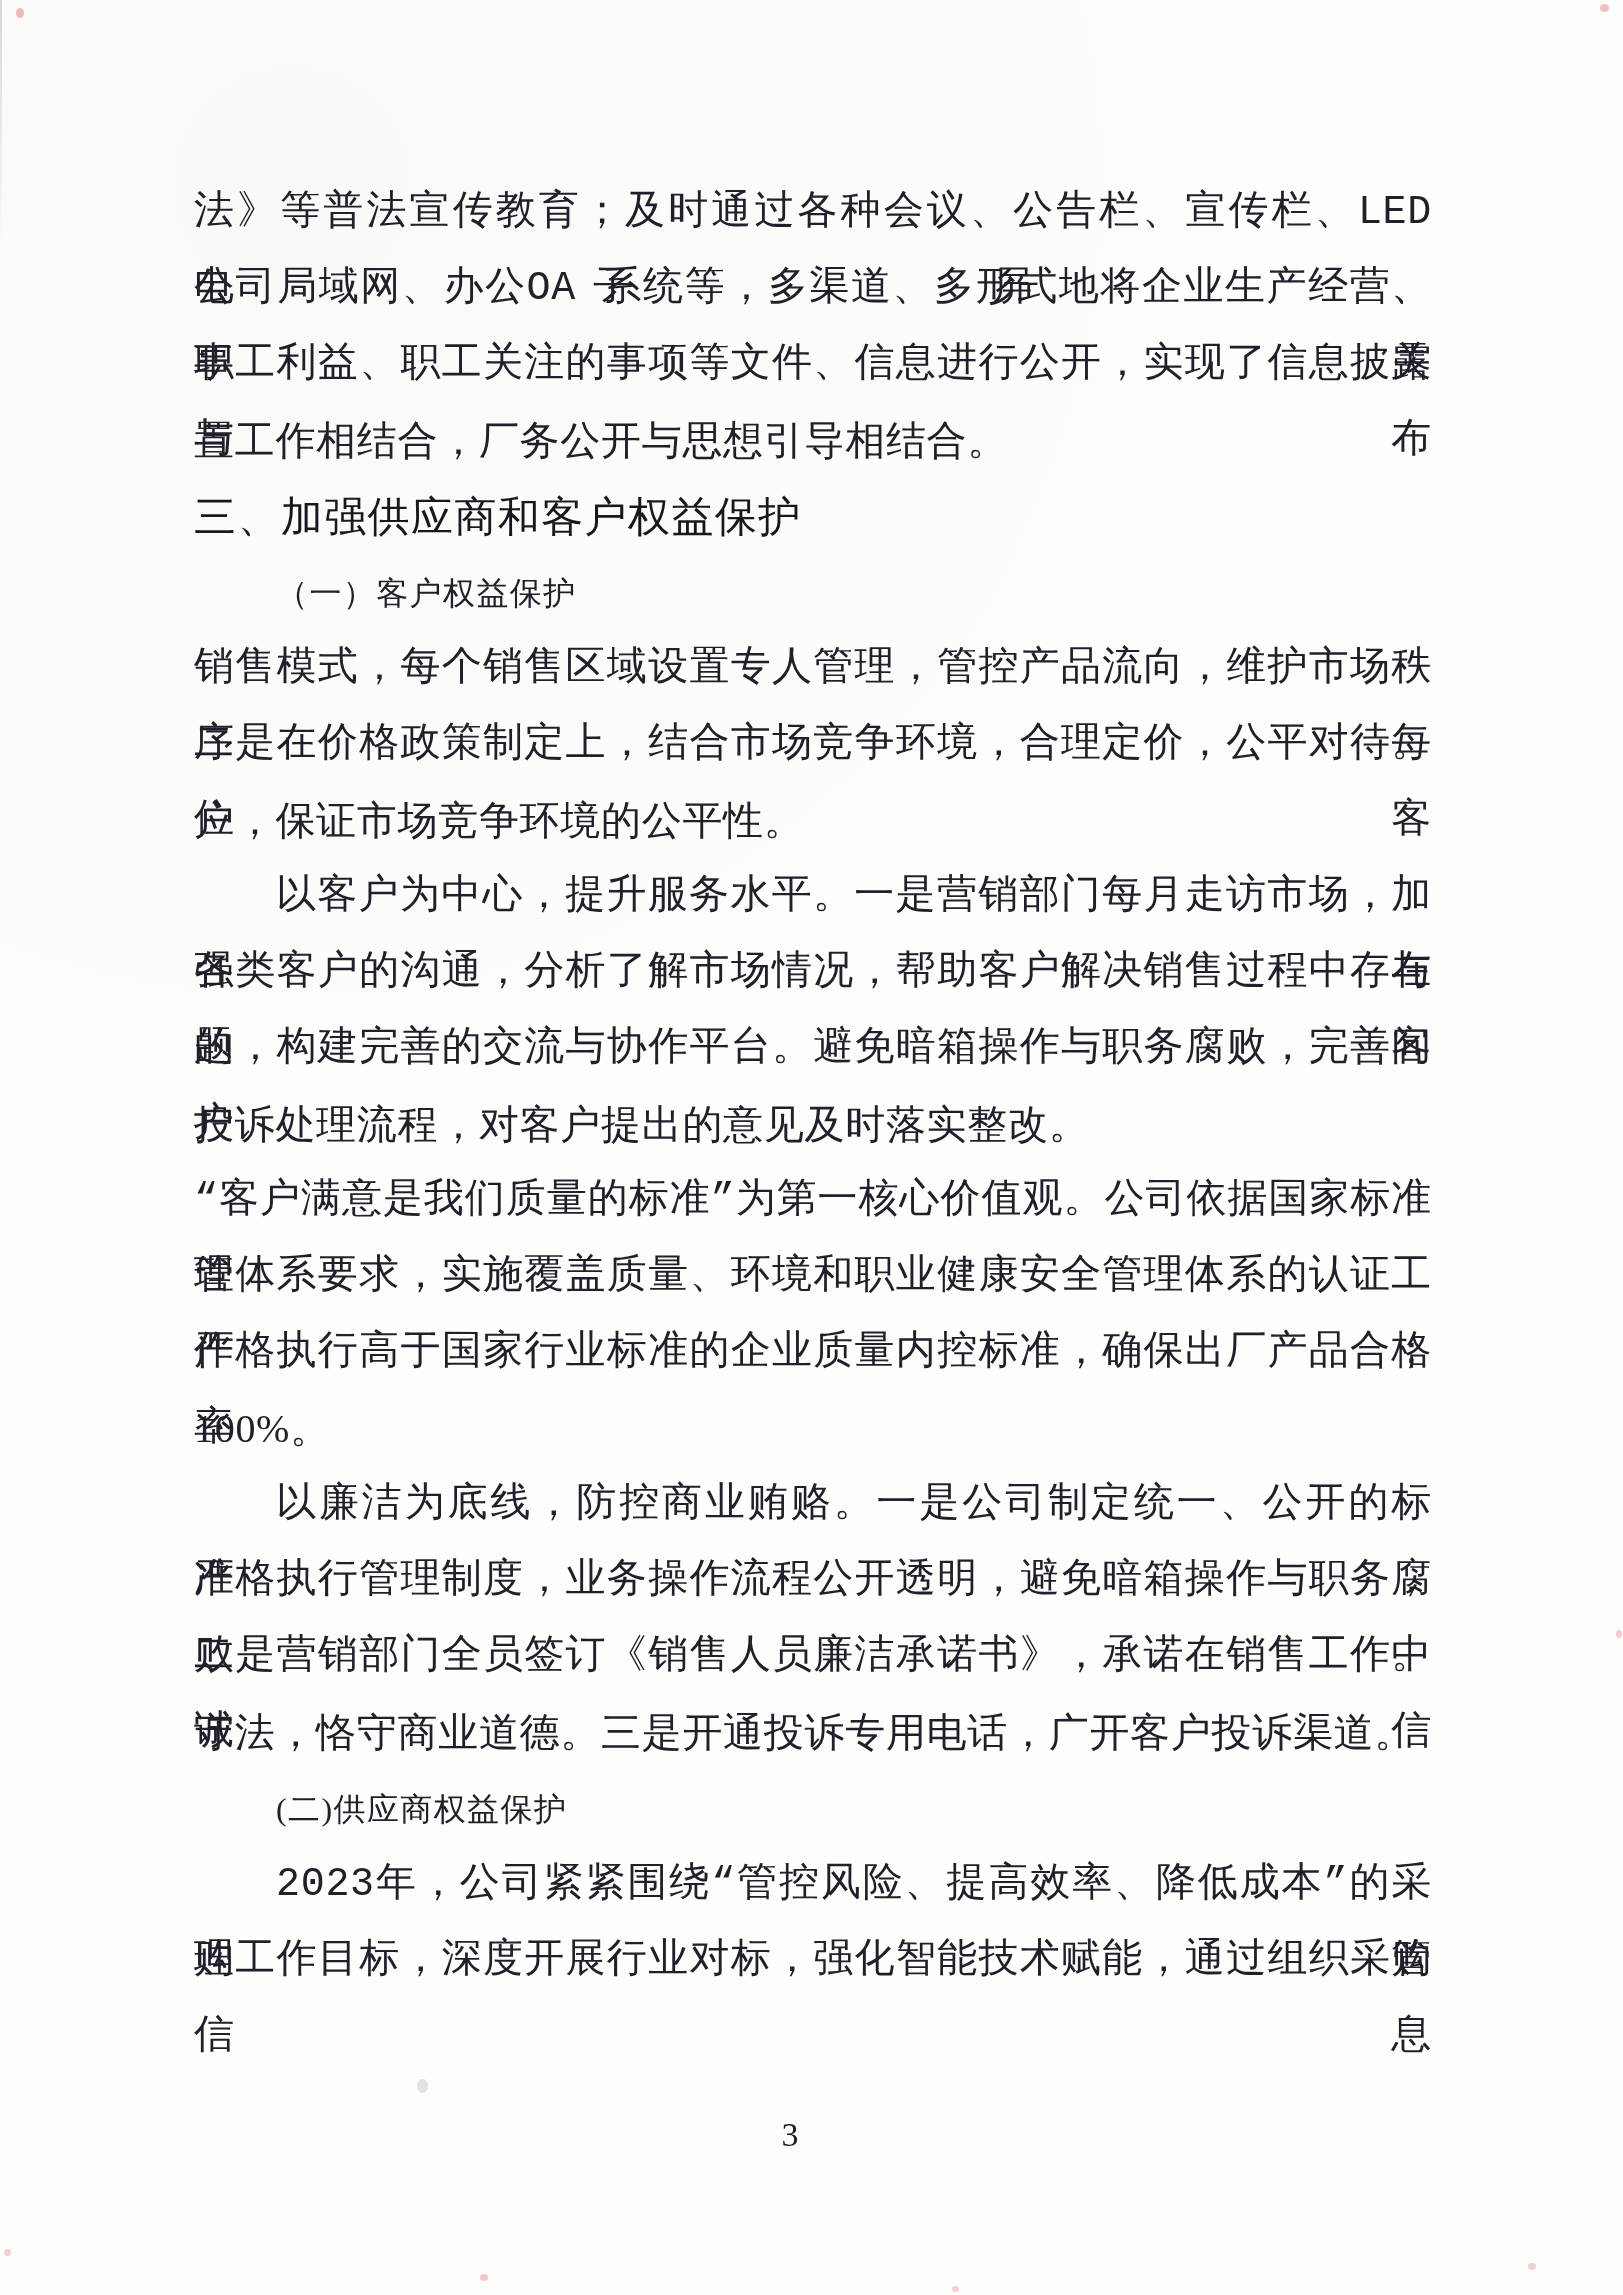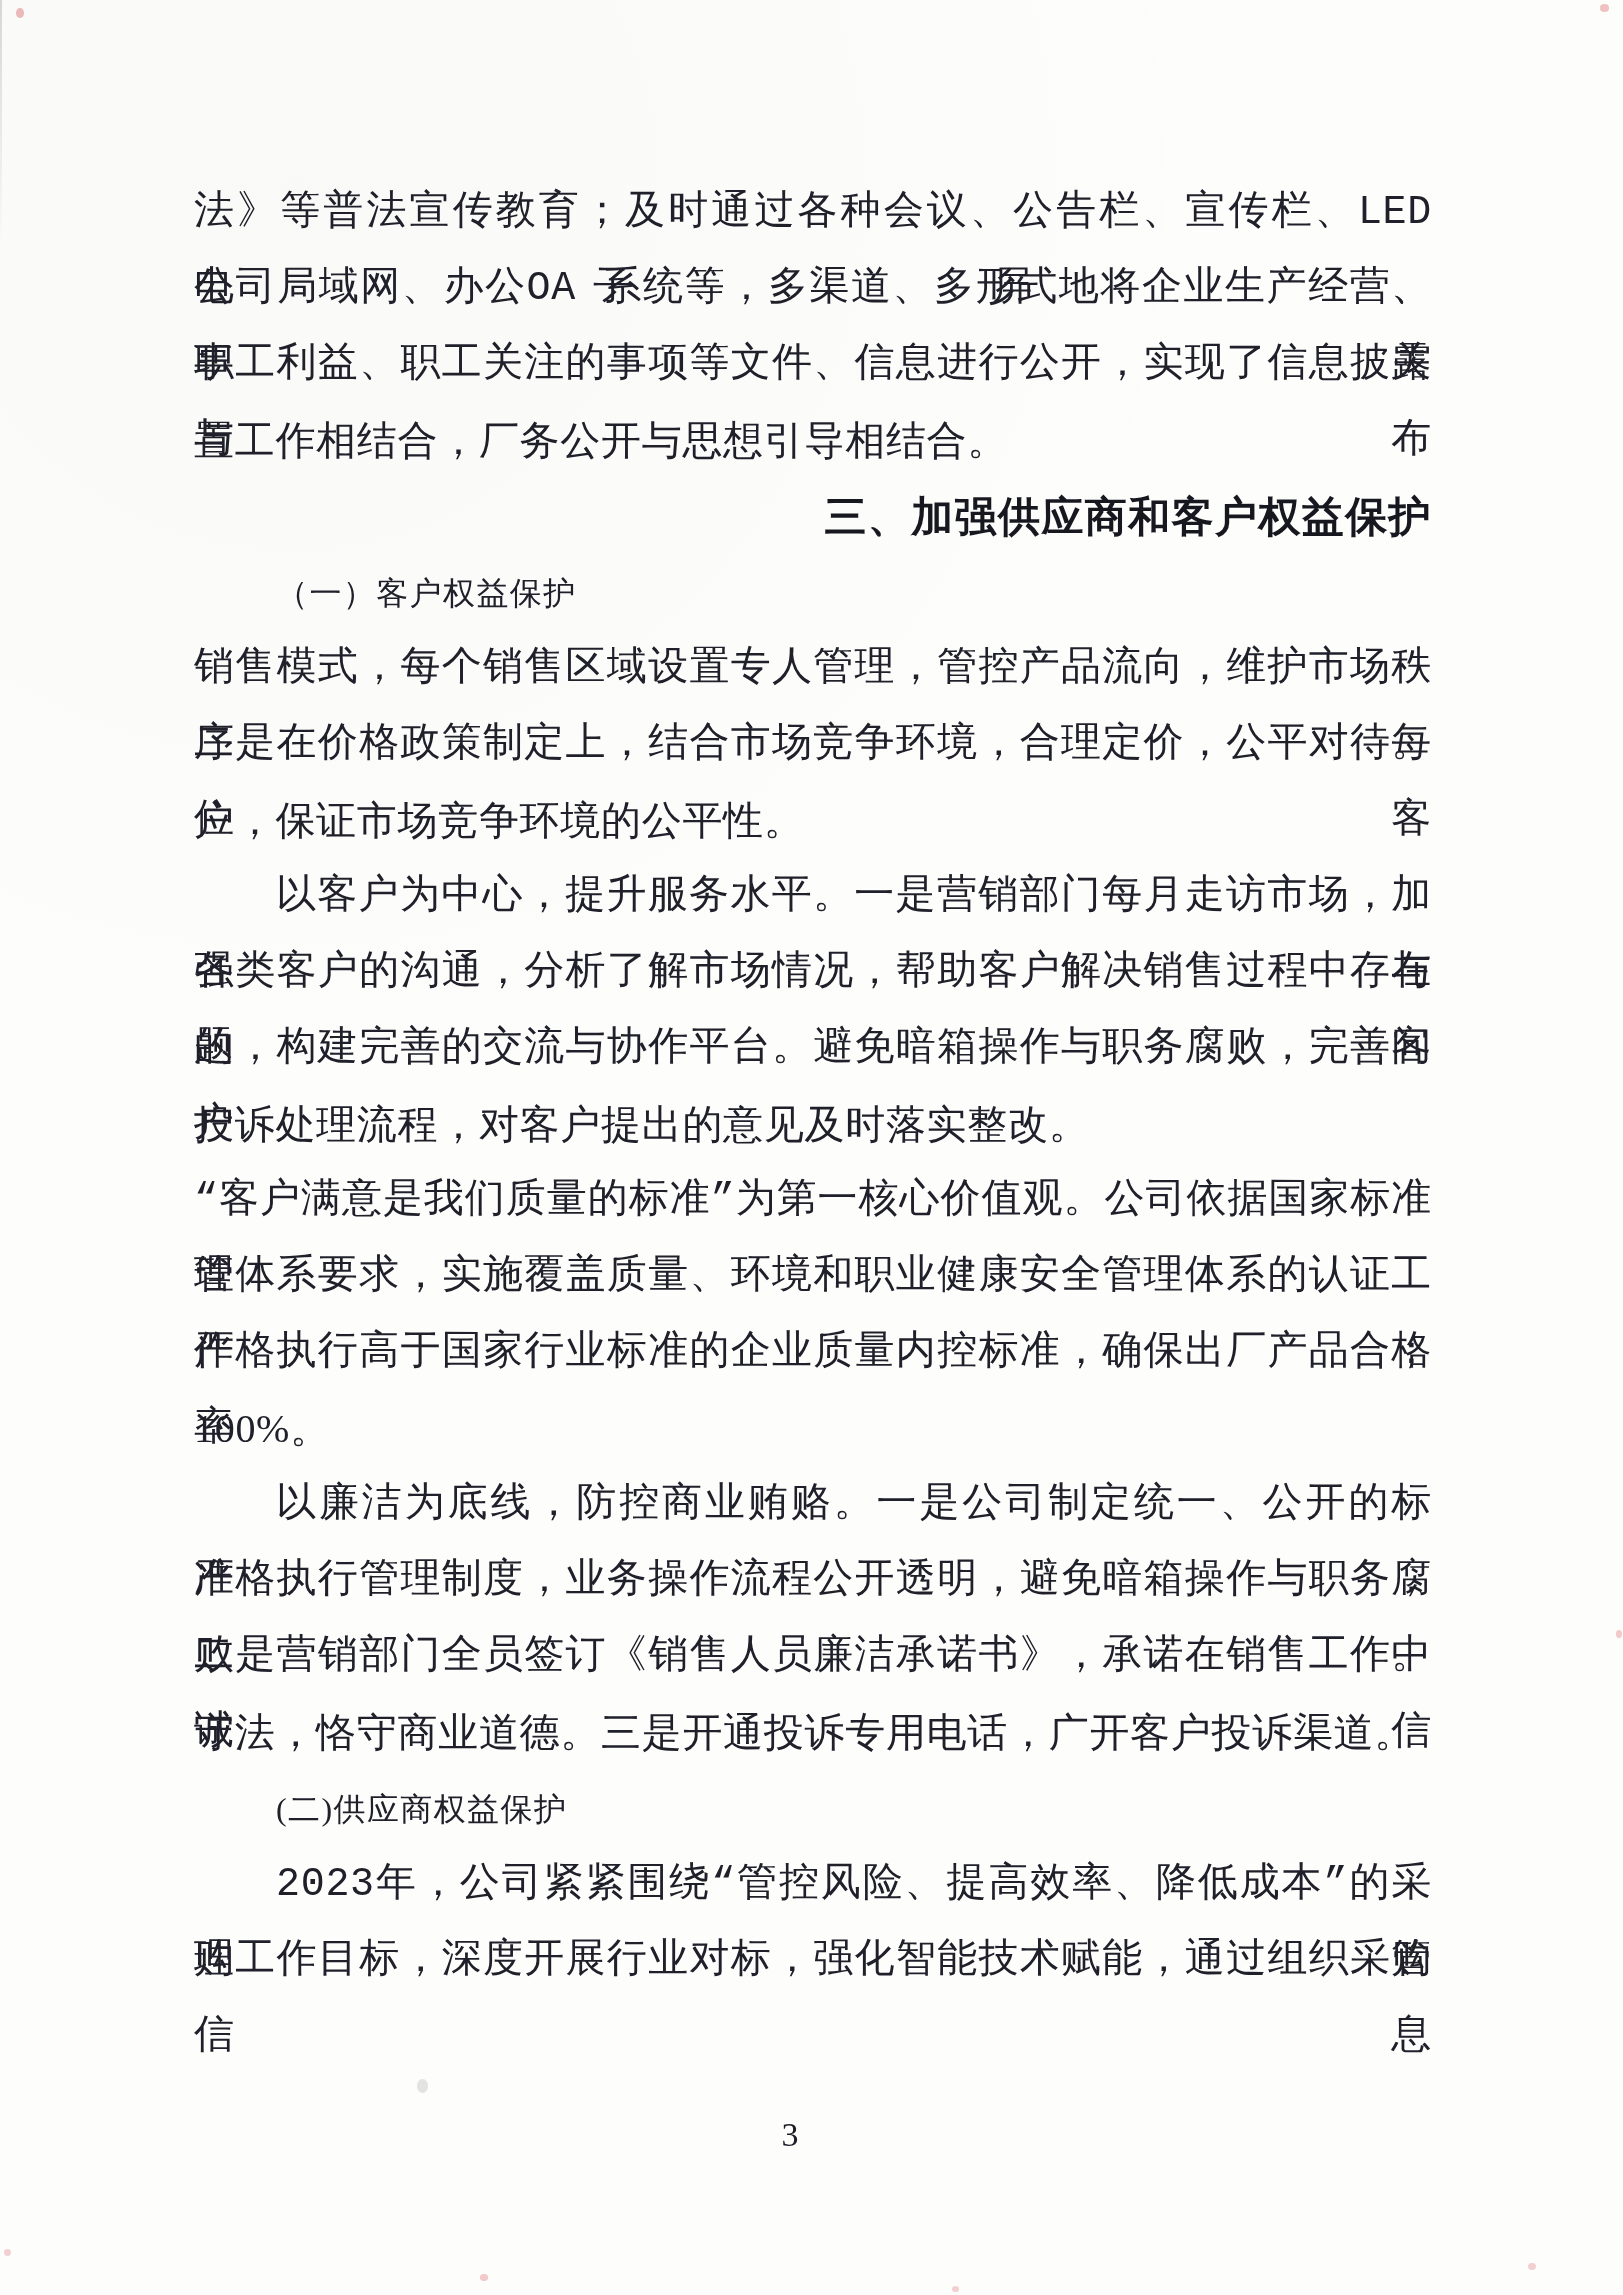--- a/index.html
+++ b/index.html
@@ -37,25 +37,24 @@
   .line.just{
     white-space:normal;
     text-align:justify;
     text-align-last:justify;
     text-justify:inter-character;
     font-family:Liberation Mono, monospace;
   }
   .line.indent{ text-indent:82px; }
   .heading{
     height:76px;line-height:76px;
-    font-size:42px;font-weight:bold;
+    font-size:42px;font-weight:normal;
     font-family:"Liberation Sans","DejaVu Sans",sans-serif;
     letter-spacing:1.4px;
     color:#17171f;
-    text-align:right;
   }
   .subheading{
     height:76px;line-height:76px;
     font-size:32px;
     text-indent:82px;
     letter-spacing:1.4px;
   }
   .footer{
     position:absolute;left:194px;top:2114px;width:1238px;
     text-align:center;

